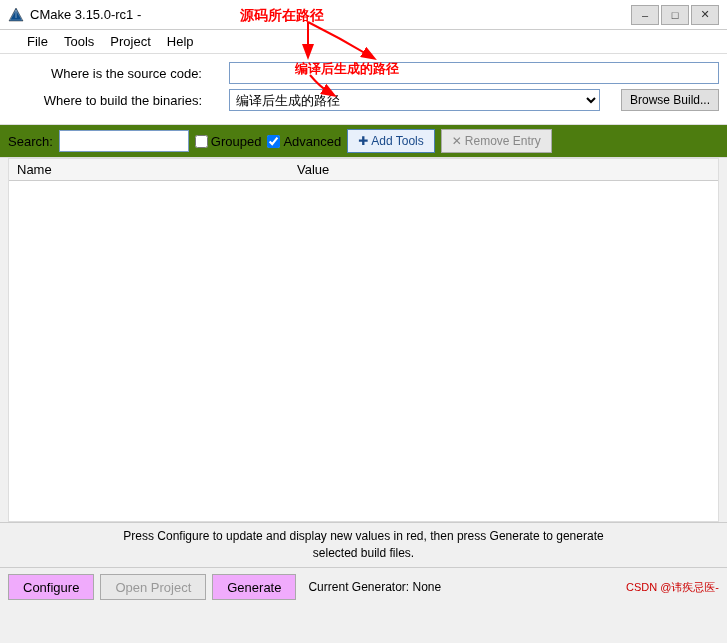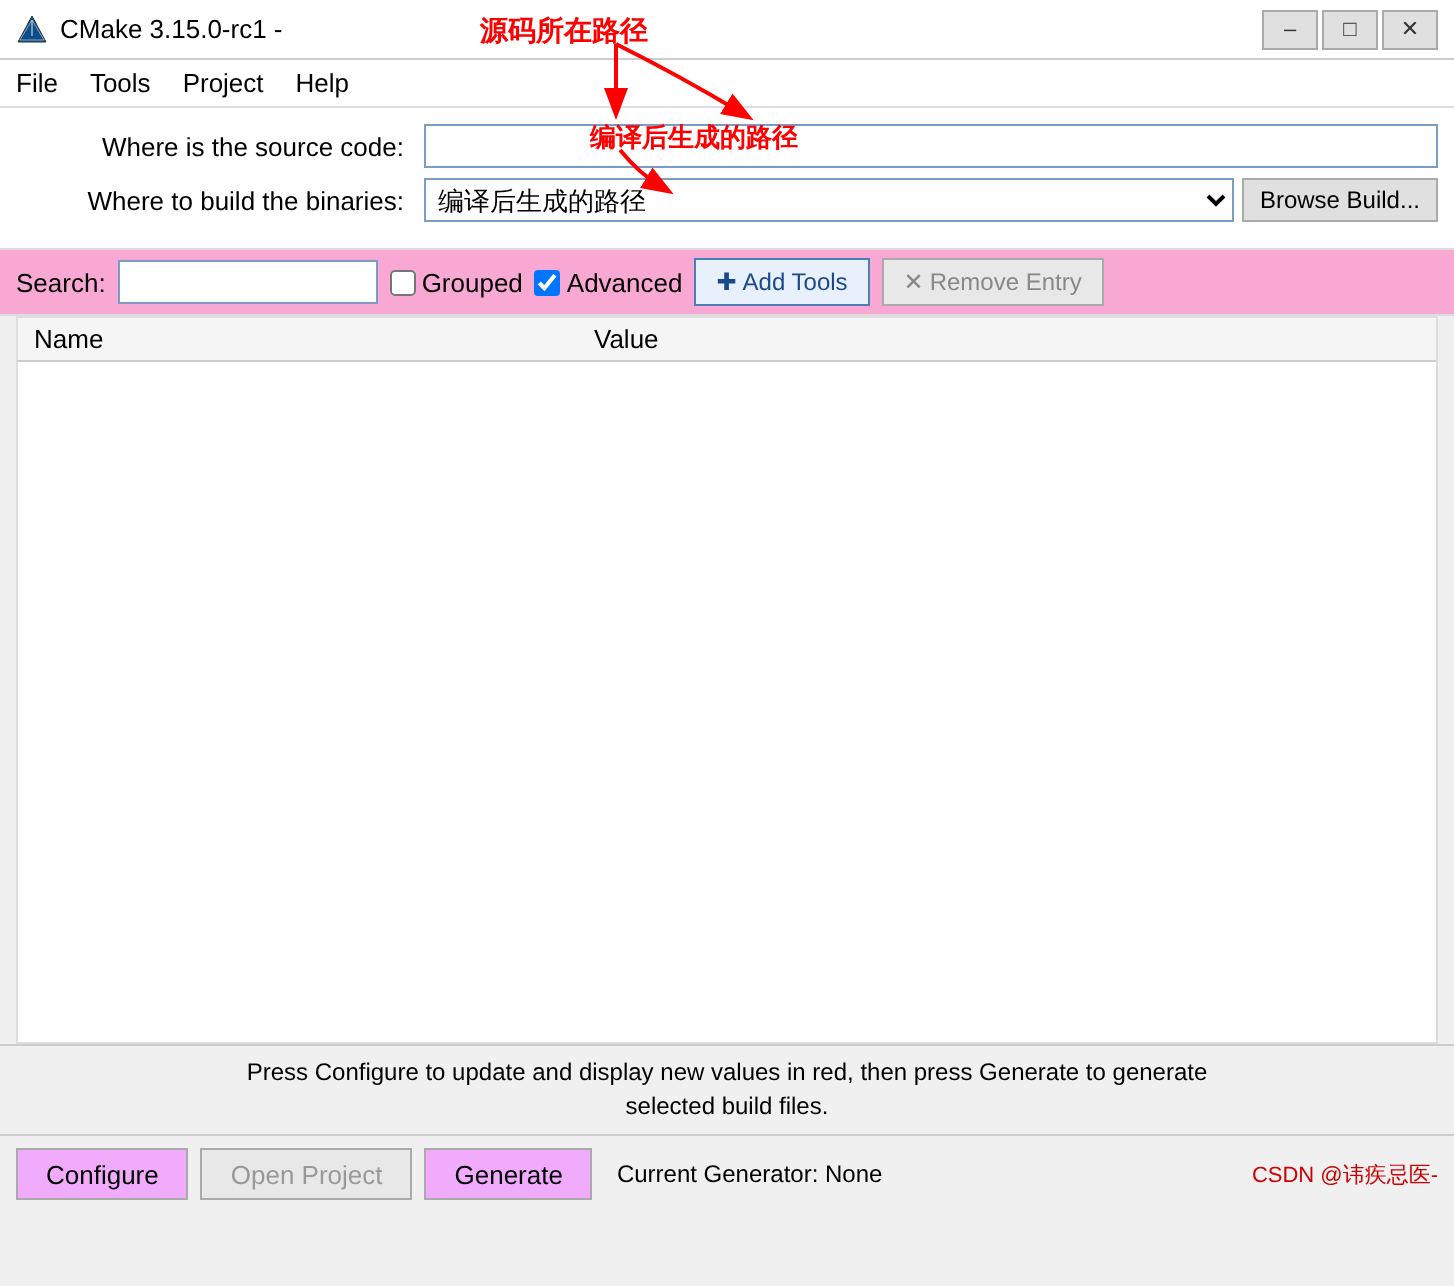--- a/index.html
+++ b/index.html
@@ -47,21 +47,21 @@
       align-items: center;
       justify-content: center;
       color: #333;
     }
 
     
     .menu-bar {
       background: #fff;
       border-bottom: 1px solid #ddd;
       display: flex;
-      padding: 2px 0;
+      padding: 2px 19px;
       height: 24px;
     }
     .menu-item {
       padding: 2px 8px;
       cursor: pointer;
       color: #000;
       border-radius: 2px;
     }
 
     
@@ -69,21 +69,21 @@
       background: #fff;
       padding: 8px;
       border-bottom: 1px solid #ddd;
     }
 
     
     .form-row {
       display: flex;
       align-items: center;
       margin-bottom: 5px;
-      gap: 4px;
+      gap: 21px;
     }
     .form-label {
       width: 200px;
       text-align: right;
       padding-right: 6px;
       color: #000;
       font-size: 13px;
       white-space: nowrap;
     }
     .form-input {
@@ -112,21 +112,21 @@
       cursor: pointer;
       font-size: 12px;
       white-space: nowrap;
     }
 
     
     .toolbar-row {
       display: flex;
       align-items: center;
       padding: 4px 8px;
-      background: #f9a8d4;
+      background: #4d7c0f;
       border-bottom: 1px solid #ddd;
       gap: 6px;
     }
     .search-label {
       font-size: 13px;
       color: #000;
     }
     .search-input {
       width: 130px;
       height: 22px;

